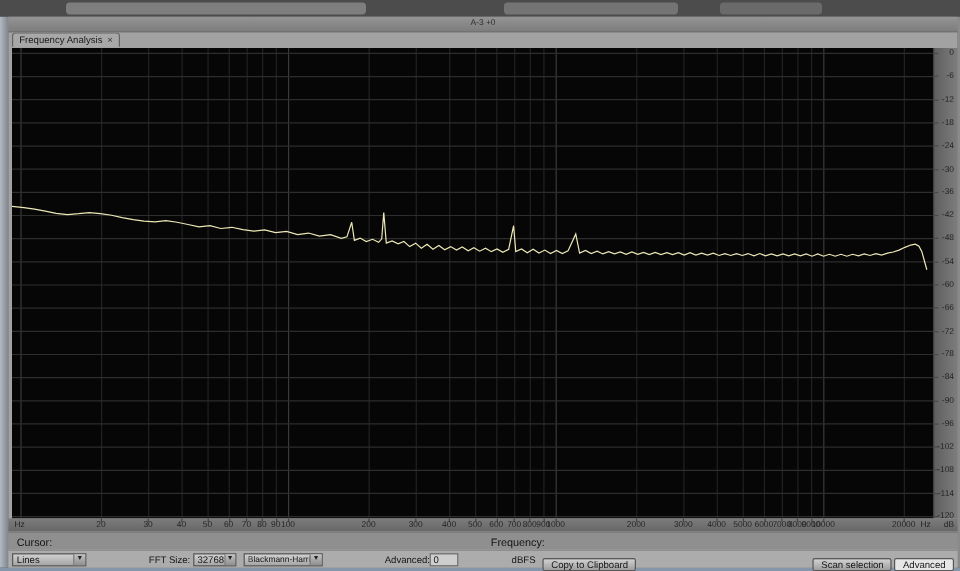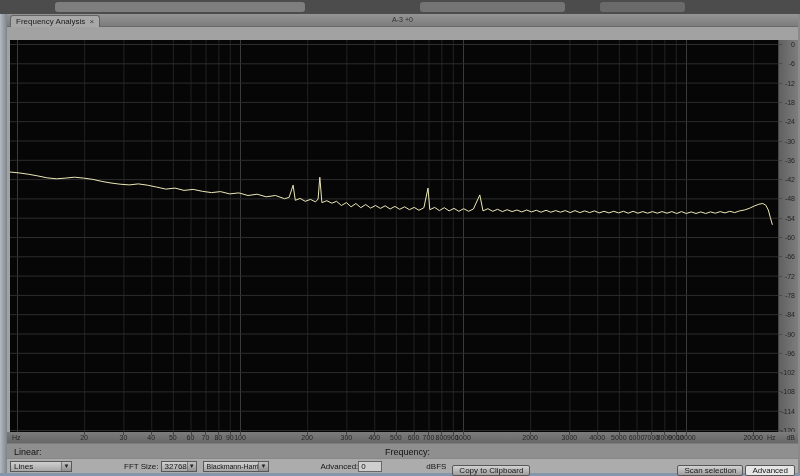--- a/index.html
+++ b/index.html
@@ -9,21 +9,21 @@
   .host-top{position:absolute;left:0;top:0;width:800px;height:14px;background:#4c4c4c;}
   .host-blob{position:absolute;top:2px;height:10px;border-radius:3px;background:#7e7e7e;}
   .host-left{position:absolute;left:0;top:14px;width:7px;height:459px;background:linear-gradient(90deg,#b4bac2,#7e848c);}
   .host-right{position:absolute;left:798px;top:14px;width:2px;height:459px;background:#8a8a8a;}
   .host-bottom{position:absolute;left:0;top:473px;width:800px;height:3px;background:#8696aa;}
 
   .panel{position:absolute;left:7px;top:14px;width:791px;height:459px;background:#a2a2a2;}
 
   .tabstrip{position:absolute;left:0;top:0;width:791px;height:13px;
             background:linear-gradient(#949494,#7d7d7d);border-bottom:1px solid #696969;box-sizing:border-box;}
-  .tab{position:absolute;left:3px;top:1px;height:12px;background:#a8a8a8;border:1px solid #636363;border-bottom:none;
+  .tab{position:absolute;left:3px;top:13px;height:12px;background:#a8a8a8;border:1px solid #636363;border-bottom:none;
        border-radius:3px 3px 0 0;font-size:8px;line-height:11px;padding:0 5px;color:#1a1a1a;
        display:flex;gap:4px;align-items:center;box-sizing:border-box;}
   .tab-close{font-size:8px;color:#383838;}
   .center-note{position:absolute;left:0;right:0;top:2px;text-align:center;font-size:7px;color:#2e2e2e;}
 
   .header{position:absolute;left:0;top:13px;width:791px;height:13px;}
   .linear{position:absolute;left:4px;top:2px;display:flex;align-items:center;gap:3px;font-size:8px;color:#222;}
   .checkbox{width:7px;height:7px;background:#c6c6c6;border:1px solid #555;
             border-right-color:#d8d8d8;border-bottom-color:#d8d8d8;}
   .hold{position:absolute;right:16px;top:1px;display:flex;gap:2px;align-items:center;font-size:8px;color:#222;}
@@ -46,21 +46,21 @@
   .xlab{position:absolute;top:2px;transform:translateX(-50%);line-height:7px;white-space:nowrap;}
   .xmark{position:absolute;top:0;width:1px;height:3px;background:#454545;}
   .hz-left{position:absolute;left:5px;top:2px;line-height:7px;}
   .hz-right{position:absolute;left:760px;top:2px;line-height:7px;}
   .db-corner{position:absolute;right:3px;top:2px;line-height:7px;}
 
   .statusbar{position:absolute;left:0;top:429px;width:791px;height:15px;background:#8f8f8f;
              border-top:1px solid #7a7a7a;box-sizing:border-box;font-size:9px;color:#121212;}
   .statusbar span{position:absolute;top:3px;white-space:nowrap;}
   .cursor-label{left:7px;}  .cursor-value{left:40px;}
-  .freq-label{left:378px;text-align:right;}  .freq-value{left:434px;}
+  .freq-label{left:402px;text-align:right;}  .freq-value{left:434px;}
 
   .controlbar{position:absolute;left:0;top:444px;width:791px;height:15px;background:#acacac;
               border-top:1px solid #878787;box-sizing:border-box;display:flex;align-items:center;
               font-size:8px;color:#161616;padding:0 3px;}
   .dd{height:11px;background:linear-gradient(#d0d0d0,#a6a6a6);border:1px solid #585858;
       display:flex;align-items:center;padding-left:3px;box-sizing:border-box;}
   .dd .arrow{margin-left:auto;width:9px;align-self:stretch;border-left:1px solid #787878;
              background:linear-gradient(#c2c2c2,#8f8f8f);font-size:6px;line-height:9px;text-align:center;color:#222;}
   .lbl{white-space:nowrap;padding-left:44px;}
   .ref-input{width:18px;height:9px;background:#cecece;border:1px solid #666;font-size:8px;
@@ -249,21 +249,21 @@
       <div class="xlab" style="left: 657.389px;">8000</div>
       <div class="xmark" style="left: 668.796px;"></div>
       <div class="xlab" style="left: 668.796px;">9000</div>
       <div class="xmark" style="left: 679px;"></div>
       <div class="xlab" style="left: 679px;">10000</div>
       <div class="xmark" style="left: 746.13px;"></div>
       <div class="xlab" style="left: 746.13px;">20000</div>
     </div>
 
   <div class="statusbar">
-    <span class="cursor-label">Linear:</span>
+    <span class="cursor-label">Cursor:</span>
     <span class="freq-label">Frequency:</span>
   </div>
 
   <div class="controlbar">
     <div class="dd" style="width:62px;">
       <span>Lines</span>
       <span class="arrow">▼</span>
     </div>
     <span class="lbl" style="margin-left:8px;">FFT Size:</span>
     <div class="dd" style="width:36px;margin-left:2px;">

